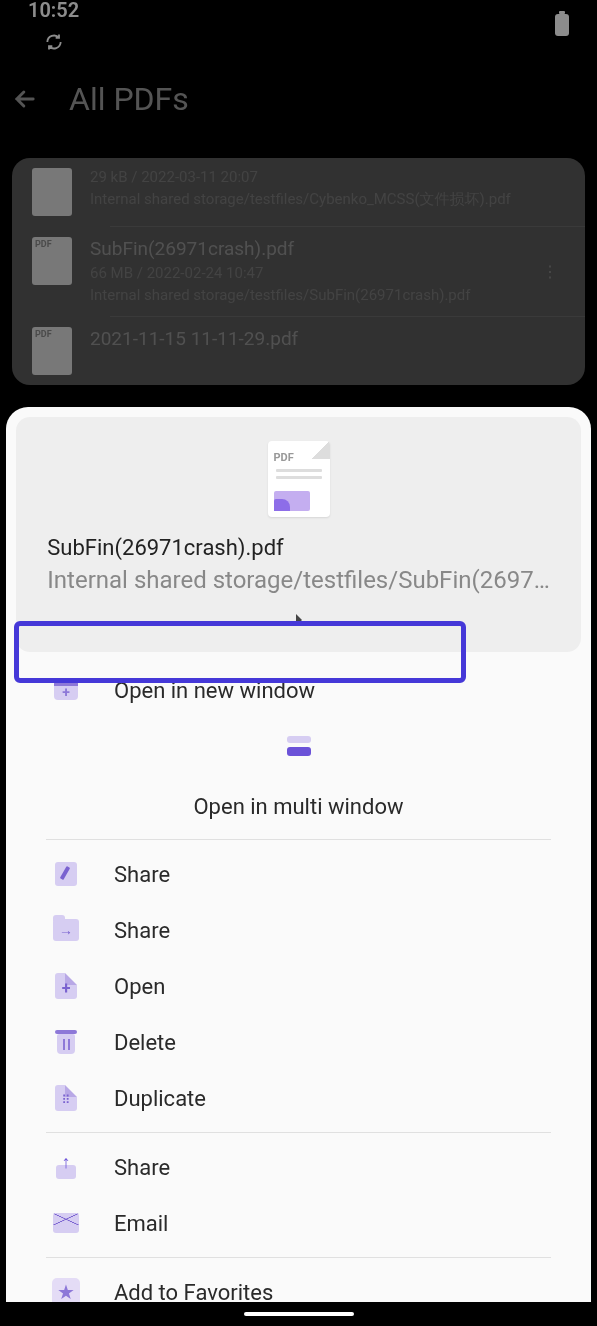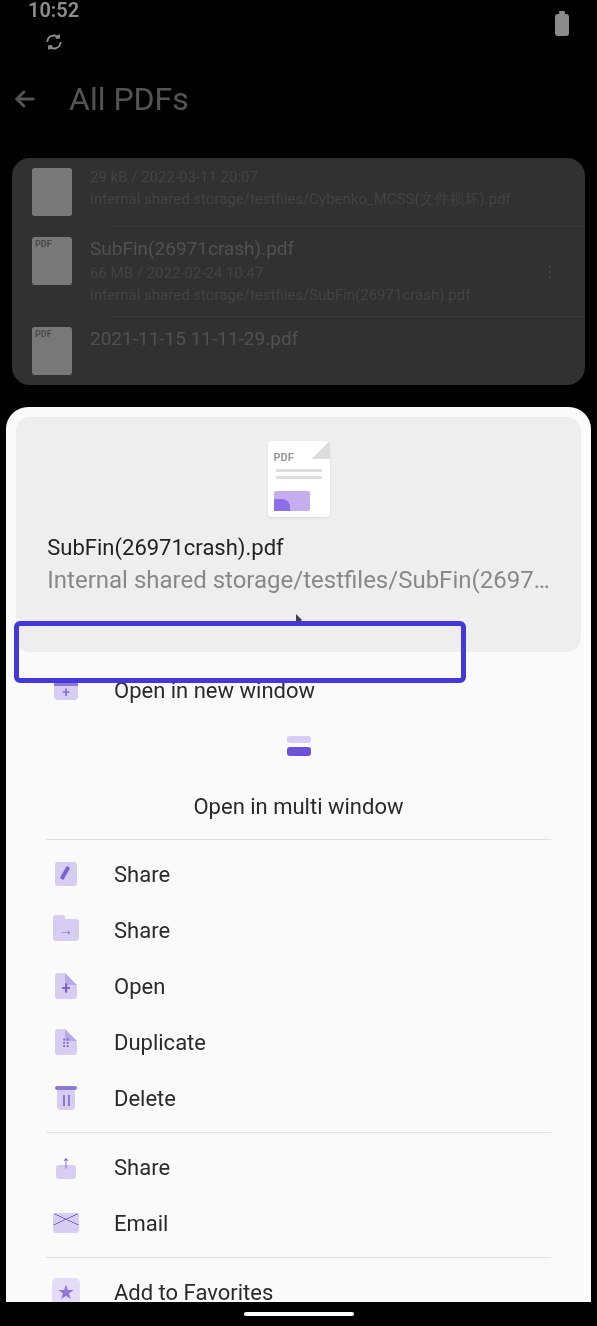--- a/index.html
+++ b/index.html
@@ -188,35 +188,35 @@
       <span class="menu-label">Share</span>
     </div>
     <div class="menu-item">
       <div class="menu-icon">
           <div class="ico-copy"></div>
         </div>
       <span class="menu-label">Open</span>
     </div>
     <div class="menu-item">
       <div class="menu-icon">
-          <div class="ico-dup"></div>
-        </div>
-      <span class="menu-label">Duplicate</span>
-    </div>
-    <div class="menu-item">
-      <div class="menu-icon">
           <div class="ico-delete">
             <div class="ico-delete-lines">
               <span></span>
               <span></span>
             </div>
           </div>
         </div>
       <span class="menu-label">Delete</span>
     </div>
+    <div class="menu-item">
+      <div class="menu-icon">
+          <div class="ico-dup"></div>
+        </div>
+      <span class="menu-label">Duplicate</span>
+    </div>
     <div class="menu-divider"></div>
     <div class="menu-item">
       <div class="menu-icon">
           <div class="ico-share"></div>
         </div>
       <span class="menu-label">Share</span>
     </div>
     <div class="menu-item">
       <div class="menu-icon">
           <div class="ico-email"></div>

